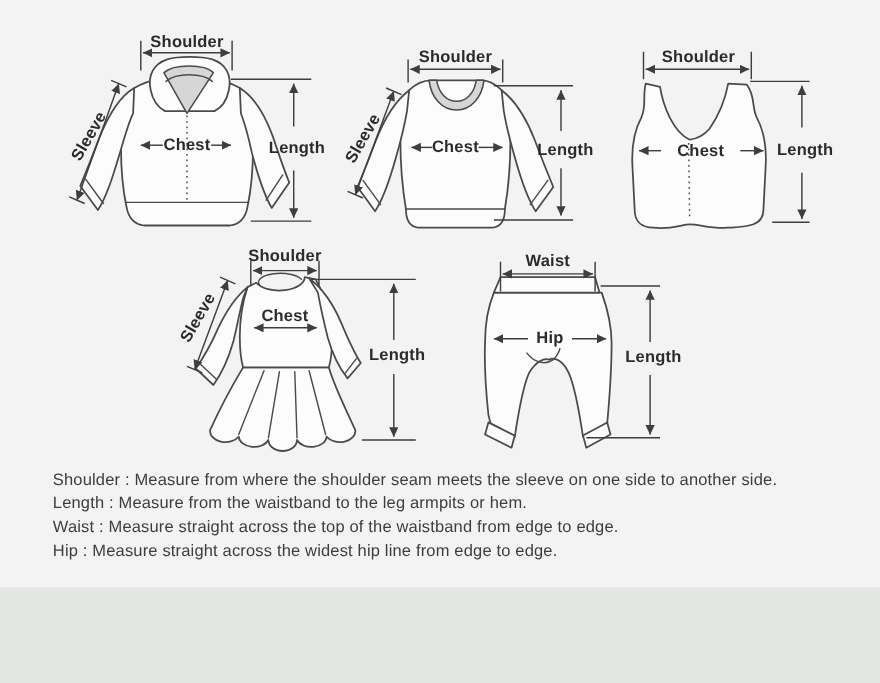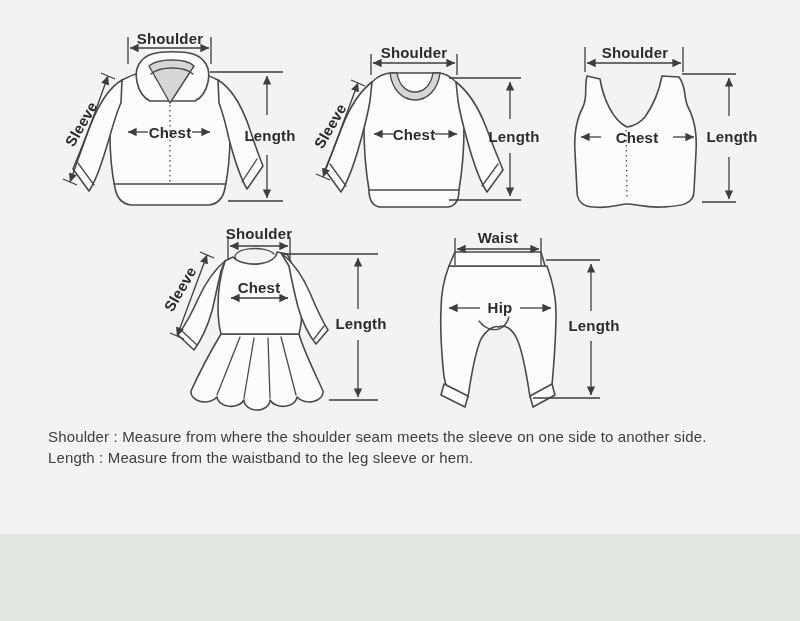--- a/index.html
+++ b/index.html
@@ -147,16 +147,18 @@
 
     <path class="dim" d="M546,260 L600,260 M533,398 L600,398"></path>
     <line class="dim" x1="591" y1="311" x2="591" y2="264" marker-end="url(#ah)"></line>
     <line class="dim" x1="591" y1="341" x2="591" y2="395" marker-end="url(#ah)"></line>
     <text class="lbl" x="594" y="325" text-anchor="middle" dominant-baseline="central">Length</text>
   </g>
 </svg>
 
   <div class="defs-block">
     <div>Shoulder : Measure from where the shoulder seam meets the sleeve on one side to another side.</div>
-    <div>Length : Measure from the waistband to the leg sleeve or hem.</div>
+    <div>Length : Measure from the waistband to the leg armpits or hem.</div>
+    <div>Waist : Measure straight across the top of the waistband from edge to edge.</div>
+    <div>Hip : Measure straight across the widest hip line from edge to edge.</div>
   </div>
 
 </div>
 
 </body></html>

